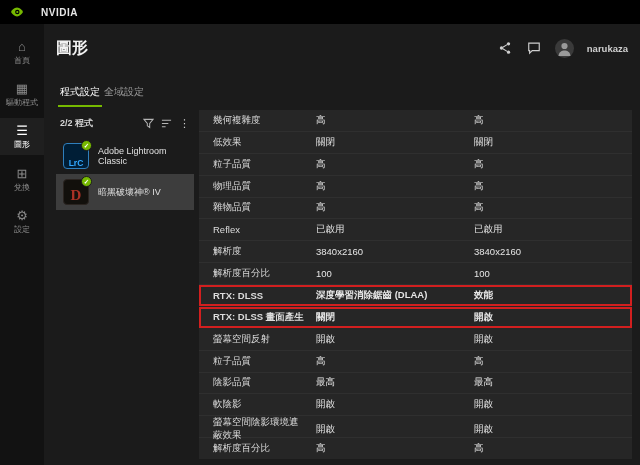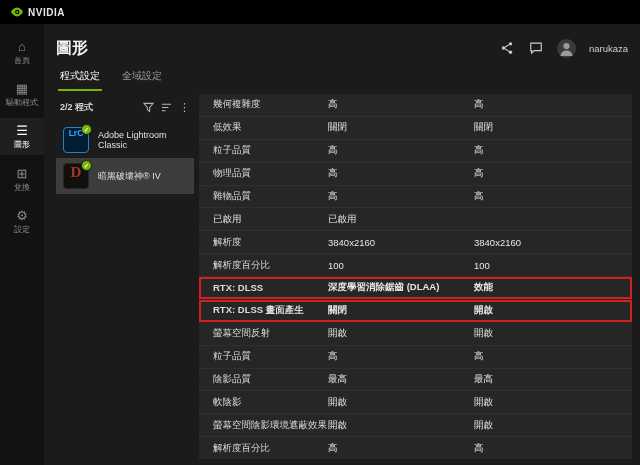--- a/index.html
+++ b/index.html
@@ -3,57 +3,57 @@
 <meta charset="utf-8">
 <style>
   html,body{margin:0;padding:0;}
   body{
     width:640px;height:465px;overflow:hidden;
     background:#1a1a1a;color:#ddd;
     font-family:"Liberation Sans",sans-serif;
     -webkit-font-smoothing:antialiased;
   }
   
-  .titlebar{height:24px;background:#000;display:flex;align-items:center;padding-left:10px;gap:4px;}
+  .titlebar{height:24px;background:#000;display:flex;align-items:center;padding-left:10px;gap:17px;}
   .titlebar .brand{font-size:10px;letter-spacing:.5px;color:#e6e6e6;font-weight:bold;}
   
   .app{display:flex;height:441px;}
   .sidebar{width:44px;background:#121212;display:flex;flex-direction:column;align-items:center;padding-top:10px;gap:6px;flex-shrink:0;}
   .side-item{width:44px;padding:6px 0 5px;display:flex;flex-direction:column;align-items:center;gap:3px;color:#8a8a8a;font-size:8px;cursor:pointer;text-align:center;line-height:1.15;}
   .side-item .icon{font-size:13px;line-height:13px;}
   .side-item.active{color:#fff;background:#1f1f1f;}
   .side-item .lbl{max-width:36px;}
   
   .main{flex:1;display:flex;flex-direction:column;padding:0 8px 6px 12px;min-width:0;background:#1b1b1b;}
   .header{display:flex;align-items:center;height:32px;padding-top:8px;}
   .page-title{font-size:16px;font-weight:bold;color:#f2f2f2;}
-  .header-right{margin-left:auto;display:flex;align-items:center;gap:13px;padding-right:4px;}
+  .header-right{margin-left:auto;display:flex;align-items:center;gap:13px;padding-right:4px;font-weight:bold;}
   .hicon{width:16px;height:16px;display:flex;align-items:center;justify-content:center;cursor:pointer;}
   .avatar{width:19px;height:19px;border-radius:50%;background:#3a3a3a;display:flex;align-items:center;justify-content:center;overflow:hidden;}
   .username{font-size:9.5px;color:#cfcfcf;}
-  .tabs{display:flex;gap:18px;height:24px;align-items:flex-end;margin-top:3px;padding-left:2px;}
+  .tabs{display:flex;height:24px;align-items:flex-end;margin-top:19px;padding-left:2px;}
   .tab{font-size:10px;color:#9a9a9a;padding:0 2px 6px;cursor:pointer;border-bottom:2px solid transparent;}
   .tab.active{color:#fff;border-bottom-color:#76b900;}
   .content{flex:1;display:flex;margin-top:3px;min-height:0;}
   
   .prog-panel{width:138px;display:flex;flex-direction:column;margin-right:5px;flex-shrink:0;}
   .prog-head{display:flex;align-items:center;font-size:9px;color:#d6d6d6;padding:7px 4px 8px 4px;gap:0;}
   .prog-head .count{font-weight:bold;}
   .ph-icons{margin-left:auto;display:flex;align-items:center;gap:7px;color:#b5b5b5;}
   .ph-icons .hicon{width:11px;height:11px;}
   .kebab{font-size:11px;cursor:pointer;color:#cfcfcf;}
   .prog-item{display:flex;align-items:center;gap:9px;padding:5px 7px;font-size:9px;color:#e0e0e0;cursor:pointer;}
   .prog-item.selected{background:#3d3d3d;}
-  .app-icon{width:24px;height:24px;border-radius:4px;position:relative;display:flex;align-items:flex-start;justify-content:center;flex-shrink:0;}
+  .app-icon{width:24px;height:24px;border-radius:4px;position:relative;display:flex;align-items:flex-end;justify-content:center;flex-shrink:0;}
   .app-icon.lrc{background:#001e36;border:1px solid #2f7fbc;color:#31a8ff;font-size:8.5px;font-weight:bold;}
   .app-icon.diablo{background:#12100c;border:1px solid #2a2420;color:#a93226;font-family:"Liberation Serif",serif;font-size:15px;font-weight:bold;}
   .badge{position:absolute;top:-4px;right:-4px;width:9px;height:9px;border-radius:50%;background:#76b900;color:#fff;font-size:6.5px;display:flex;align-items:center;justify-content:center;border:1px solid #1b1b1b;}
   
   .settings{flex:1;background:#262626;display:flex;flex-direction:column;min-width:0;}
-  .s-row{flex:1;display:grid;grid-template-columns:1fr 146px 158px;align-items:center;padding-left:14px;font-size:9.5px;color:#e3e3e3;border-bottom:1px solid #2f2f2f;min-height:0;}
+  .s-row{flex:1;display:grid;grid-template-columns:1fr 146px 158px;align-items:center;padding-left:14px;font-size:9.5px;color:#e3e3e3;border-bottom:1px solid #2f2f2f;min-height:0;gap:12px;}
   .s-row:last-child{border-bottom:none;}
   .s-row .s-name{color:#dcdcdc;}
   .s-row .s-val{color:#e6e6e6;}
   .s-row.highlight{box-shadow:inset 0 0 0 2px #d21f1f;border-bottom-color:transparent;font-weight:bold;}
   svg{display:block;}
 </style>
 </head>
 <body>
 
 <div class="titlebar">
@@ -192,20 +192,21 @@
     <span class="s-val">高</span>
   </div>
 
   <div class="s-row">
     <span class="s-name">雜物品質</span>
     <span class="s-val">高</span>
     <span class="s-val">高</span>
   </div>
 
   <div class="s-row">
+    <span class="s-name">Reflex</span>
     <span class="s-val">已啟用</span>
     <span class="s-val">已啟用</span>
   </div>
 
   <div class="s-row">
     <span class="s-name">解析度</span>
     <span class="s-val">3840x2160</span>
     <span class="s-val">3840x2160</span>
   </div>
 

